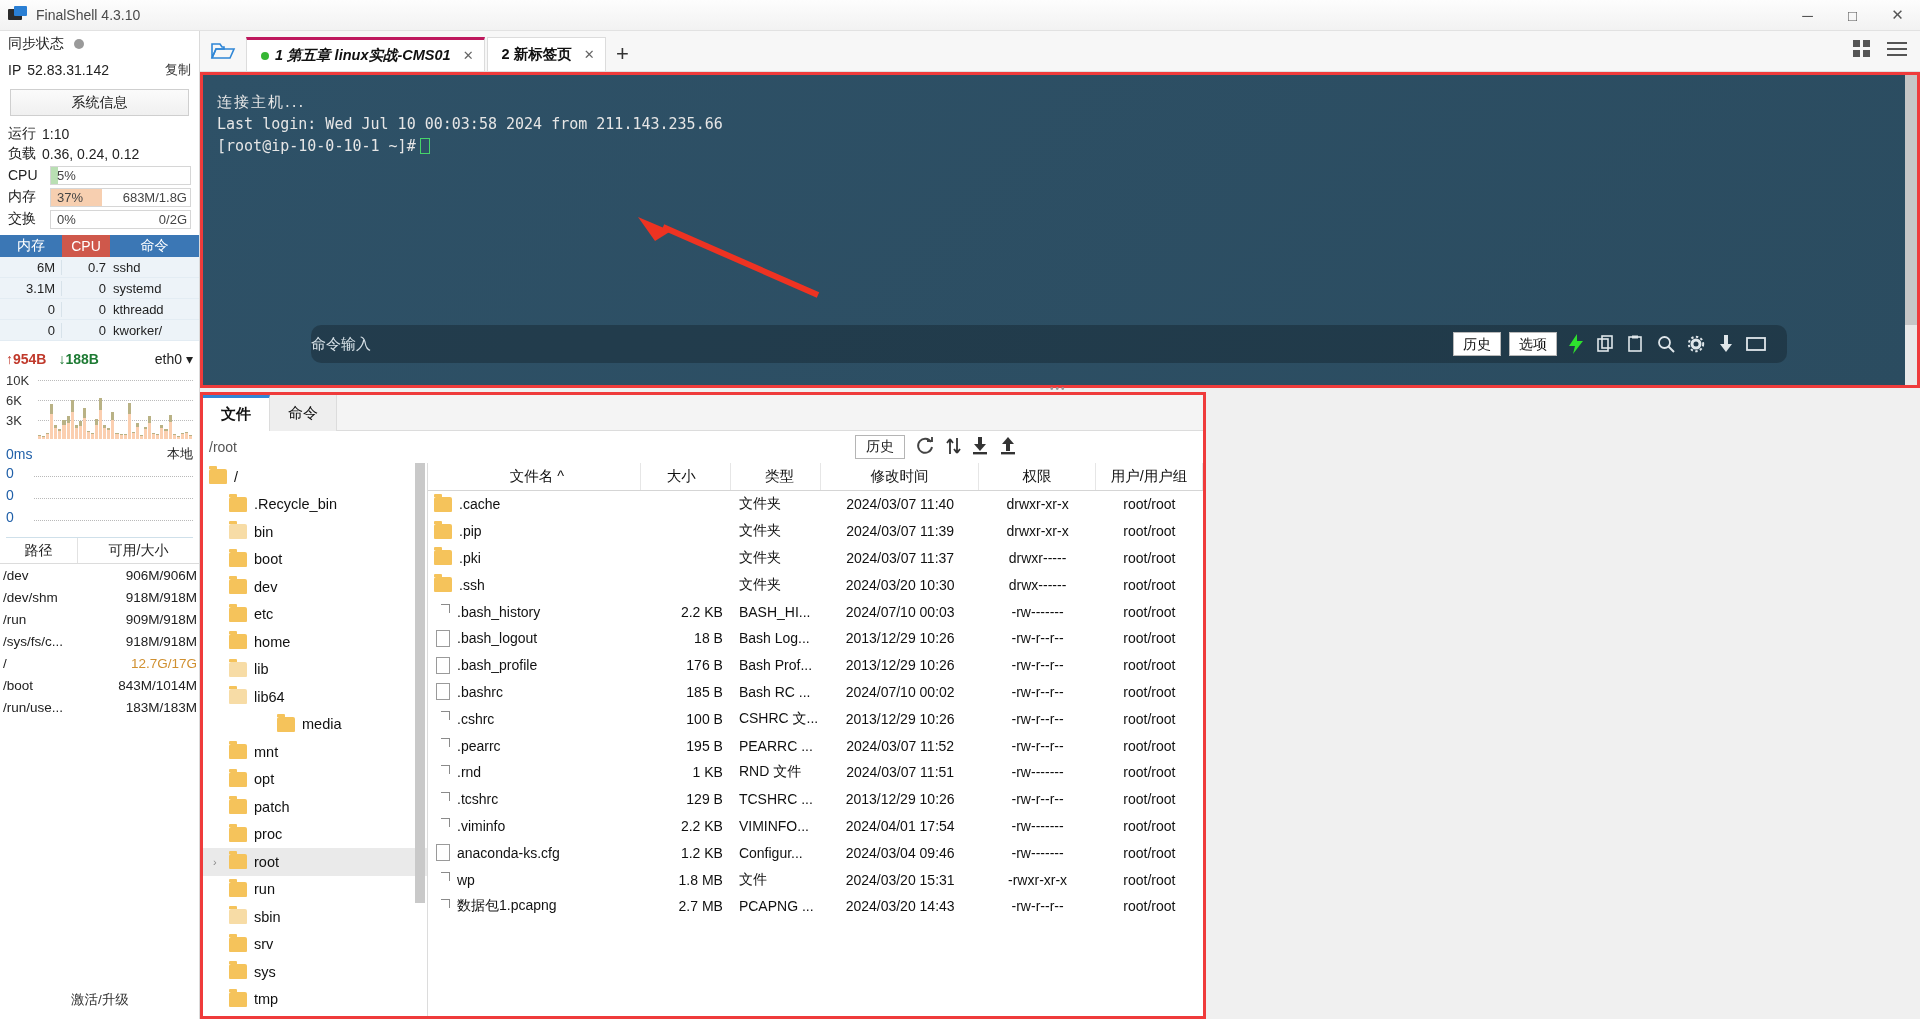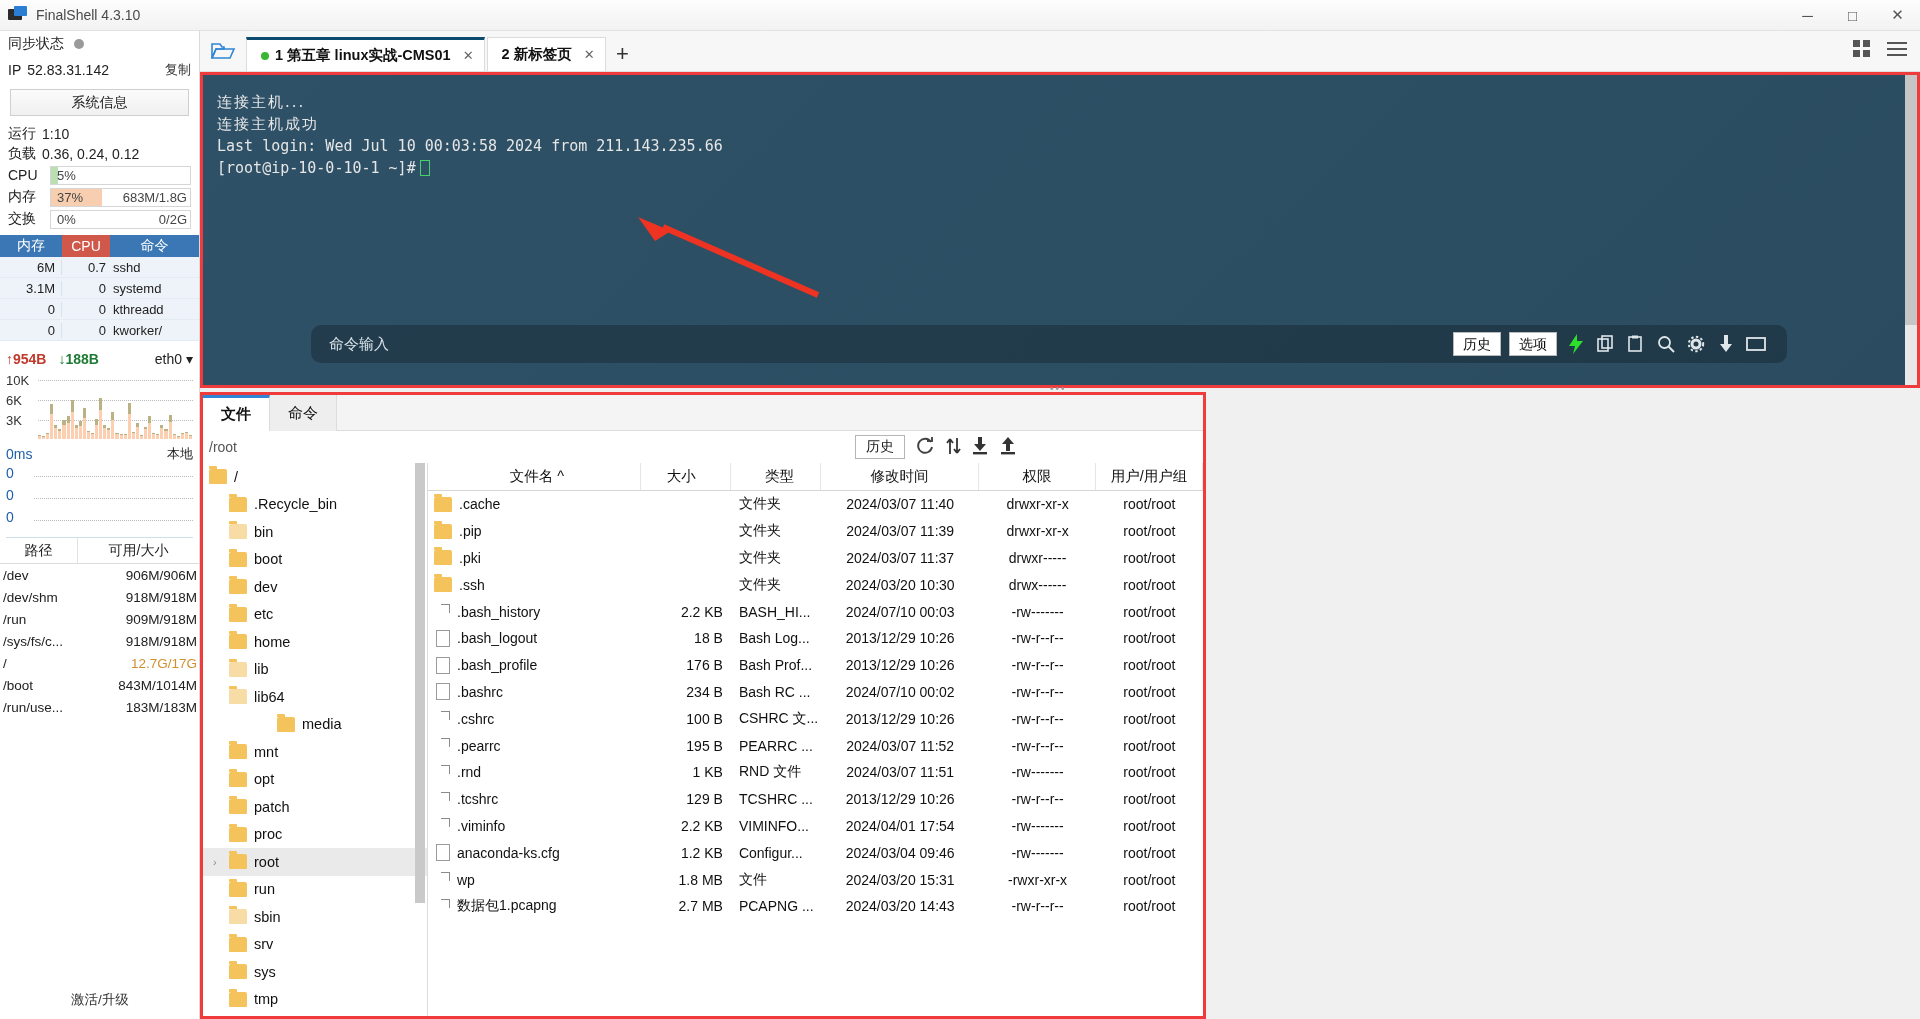--- a/index.html
+++ b/index.html
@@ -111,21 +111,21 @@
 
   
   .tabbar { position:absolute; left:200px; top:31px; width:1720px; height:41px;
      background:#f7f7f7; border-bottom:1px solid #e0e0e0; display:flex; align-items:flex-end; }
   .folder-icon { width:46px; height:41px; display:flex; align-items:center; justify-content:center; }
   .tab {
     height:34px; display:flex; align-items:center; padding:0 10px 0 14px;
     background:#fff; border:1px solid #dcdcdc; border-bottom:none; margin-right:2px;
     font-size:14.5px; color:#111; font-weight:bold;
   }
-  .tab.active { border-top:3px solid #0c4a6e; }
+  .tab.active { border-top:3px solid #be185d;font-style:italic; }
   .tab .gdot { width:8px; height:8px; border-radius:50%; background:#36b634; margin-right:6px; }
   .tab .x { margin-left:12px; color:#666; font-size:13px; font-weight:normal; }
   .plus { width:30px; height:34px; display:flex; align-items:center; justify-content:center;
      font-size:22px; color:#333; }
   .tb-right { margin-left:auto; display:flex; align-items:center; height:41px; padding-right:12px; gap:14px;}
   .grid-icon, .ham-icon { color:#555; }
 
   
   .term-wrap { position:absolute; left:200px; top:72px; width:1720px; height:316px;
      border:3px solid #ef3b3b; background:#2d4f63; }
@@ -138,21 +138,21 @@
   .term .cn { font-family:"DejaVu Sans","Liberation Sans",sans-serif; letter-spacing:2px;}
   .cursor { display:inline-block; width:10px; height:16px; border:1px solid #46d46a;
      vertical-align:-3px; margin-left:4px; }
   .term-scroll { position:absolute; right:0; top:0; width:12px; bottom:0; background:#e9e9e9;}
   .term-scroll .thumb { position:absolute; top:0; left:0; width:12px; height:250px; background:#c6c6c6;}
   .arrow-svg { position:absolute; left:430px; top:140px; }
 
   .cmdbar {
     position:absolute; left:108px; right:130px; bottom:22px; height:38px;
     background:rgba(0,0,0,0.24); border-radius:10px; display:flex; align-items:center;
-    padding-left:18px; color:#d8e2e8; font-size:15px;
+    color:#d8e2e8; font-size:15px;
   }
   .cmdbar .hint-small { font-size:13.5px; color:#cdd8de; }
   .cmd-right { position:absolute; right:150px; bottom:22px; height:38px;
      display:flex; align-items:center; gap:8px; }
   .mini-btn { background:#fff; border:1px solid #b9b9b9; height:24px; padding:0 9px;
      display:flex; align-items:center; font-size:14px; color:#111; }
   .ic { width:22px; height:22px; display:flex; align-items:center; justify-content:center; color:#e9eef2;}
 
   
   .filepanel { position:absolute; left:200px; top:392px; width:1006px; height:627px;
@@ -509,21 +509,20 @@
           <rect x="1" y="14" width="20" height="2" fill="#555"></rect>
         </svg>
       </span>
     </div>
   </div>
 
   <div class="term-wrap">
     <div class="term">
       <div id="term-lines">
           <div class="cn">连接主机...</div>
-          <div class="cn">连接主机成功</div>
           <div>Last login: Wed Jul 10 00:03:58 2024 from 211.143.235.66</div>
         </div>
       <div>
         <span>[root@ip-10-0-10-1 ~]#</span><span class="cursor"></span>
       </div>
       <svg class="arrow-svg" width="190" height="90" viewBox="0 0 190 90">
         <path d="M185 80 L30 12" stroke="#ee3322" stroke-width="6"></path>
         <path d="M5 2 L38 16 L22 26 Z" fill="#ee3322"></path>
       </svg>
 
@@ -792,21 +791,21 @@
               <div class="c-type">Bash Prof...</div>
               <div class="c-time">2013/12/29 10:26</div>
               <div class="c-perm">-rw-r--r--</div>
               <div class="c-user">root/root</div>
             </div>
             <div class="fl-row">
               <div class="c-name">
                 <span class="fico doc"></span>
                 <span>.bashrc</span>
               </div>
-              <div class="c-size">234 B</div>
+              <div class="c-size">185 B</div>
               <div class="c-type">Bash RC ...</div>
               <div class="c-time">2024/07/10 00:02</div>
               <div class="c-perm">-rw-r--r--</div>
               <div class="c-user">root/root</div>
             </div>
             <div class="fl-row">
               <div class="c-name">
                 <span class="fico gen"></span>
                 <span>.cshrc</span>
               </div>

